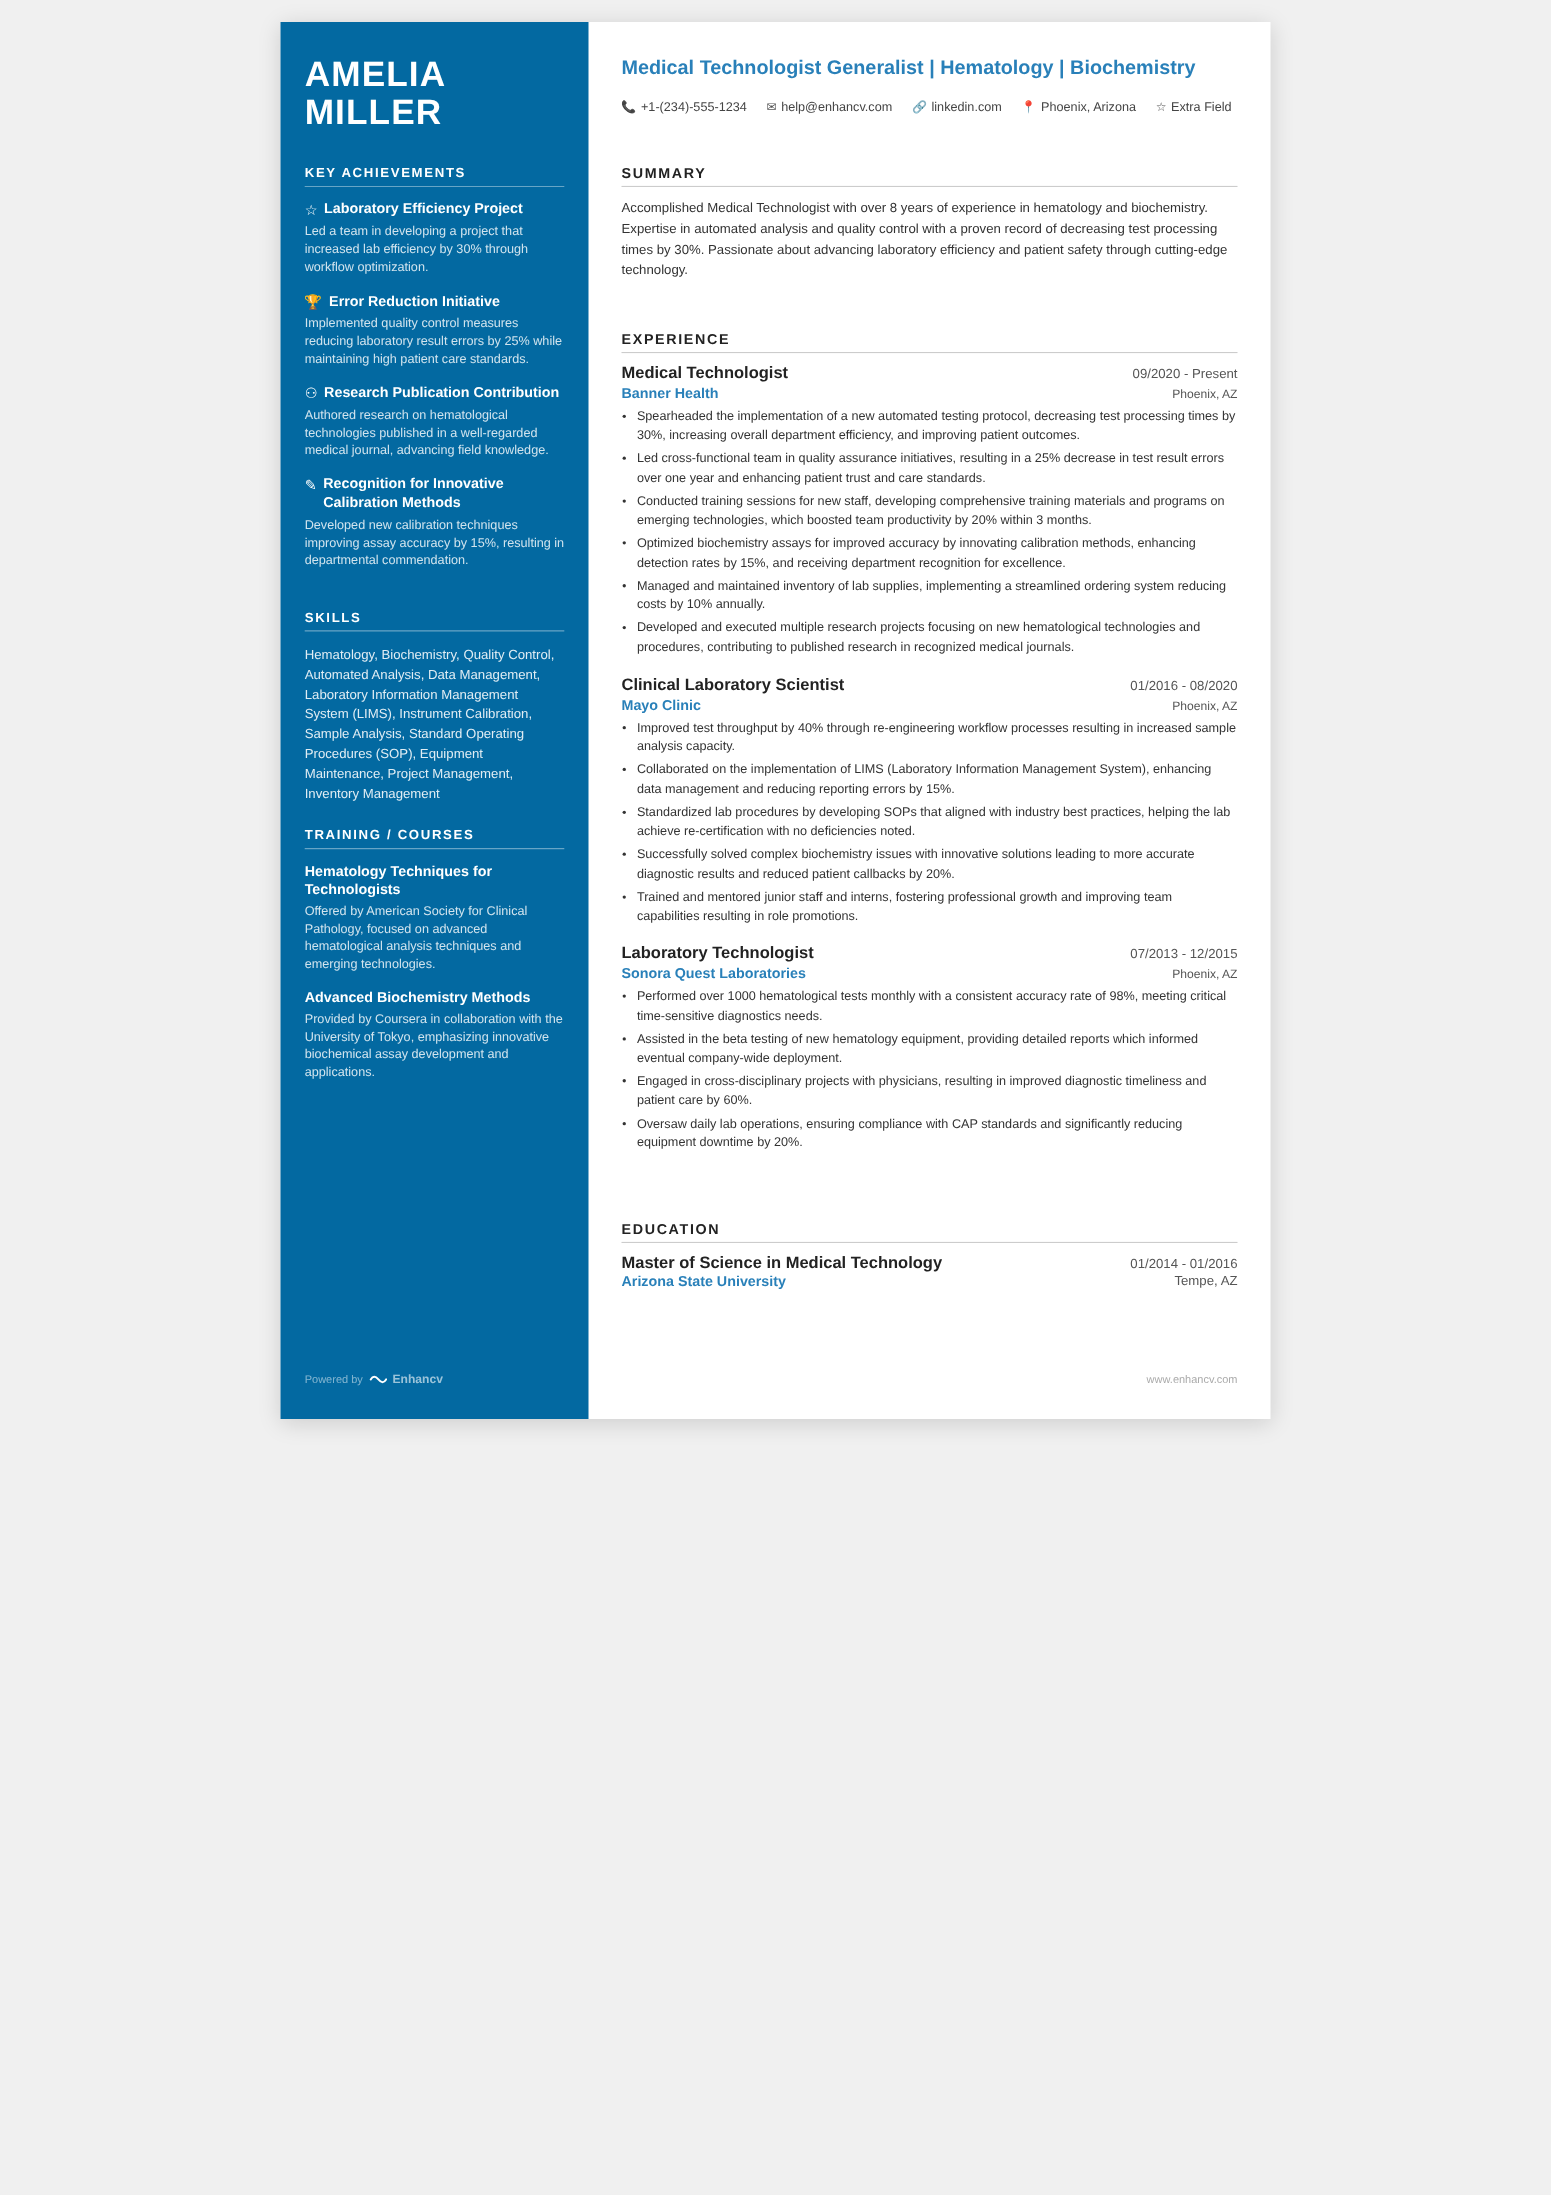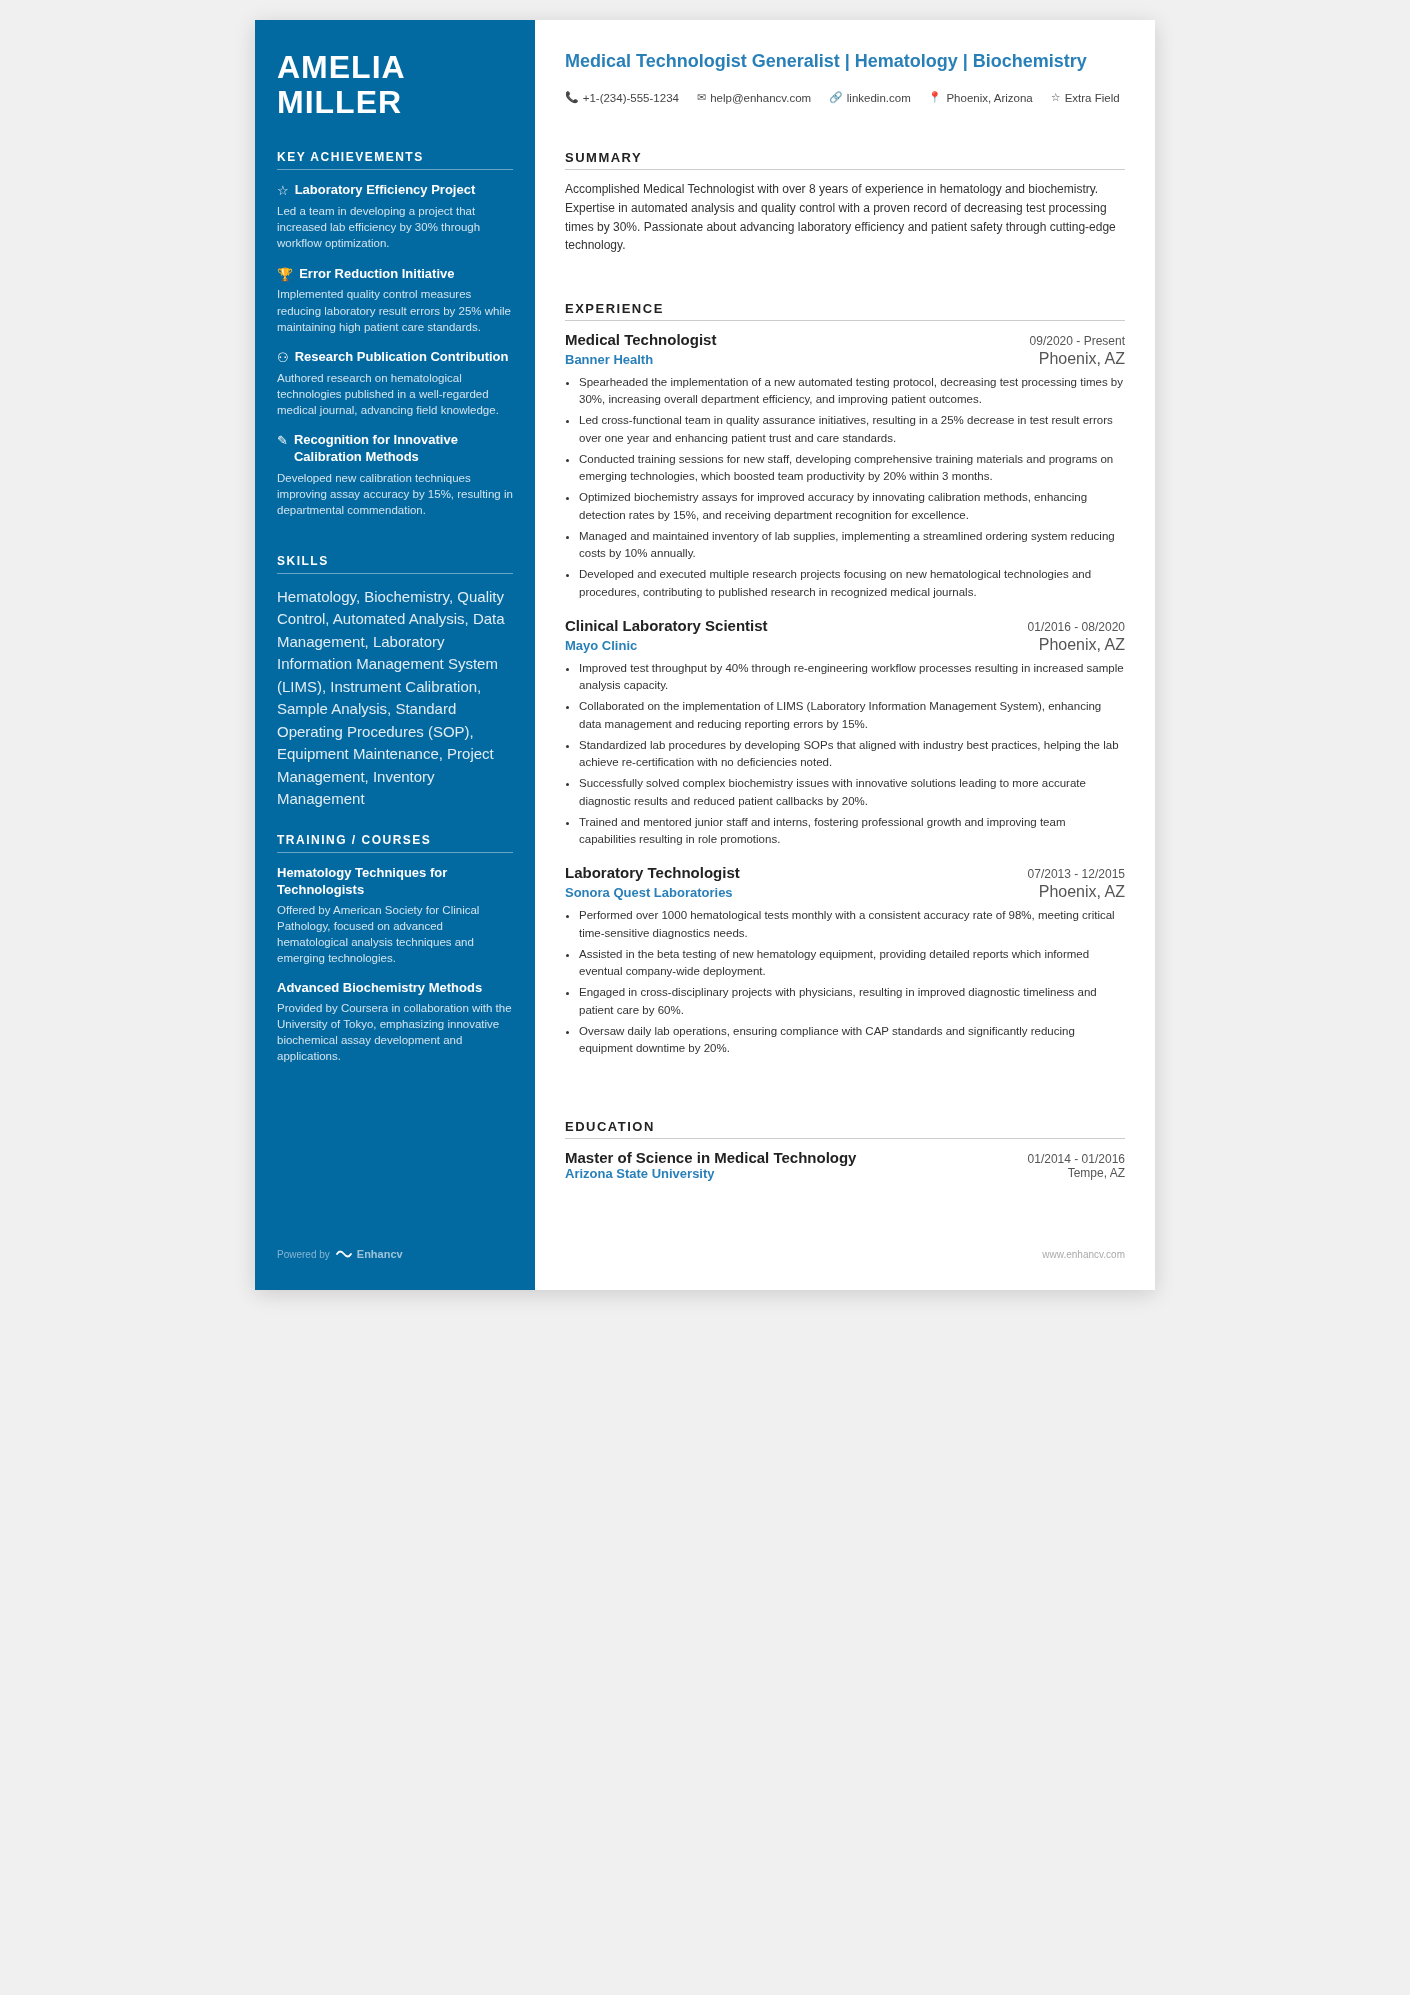--- a/index.html
+++ b/index.html
@@ -83,21 +83,21 @@
       color: white;
       line-height: 1.3;
     }
     .achievement-desc {
       font-size: 11.5px;
       color: rgba(255,255,255,0.82);
       line-height: 1.4;
       padding-left: 0;
     }
     .skills-text {
-      font-size: 15px;
+      font-size: 12px;
       color: rgba(255,255,255,0.88);
       line-height: 1.5;
     }
     .training-item {
       margin-bottom: 14px;
     }
     .training-title {
       font-size: 13px;
       font-weight: 700;
       color: white;
@@ -203,21 +203,21 @@
       justify-content: space-between;
       align-items: baseline;
       margin-bottom: 6px;
     }
     .exp-company {
       font-size: 13px;
       font-weight: 600;
       color: #2980b9;
     }
     .exp-location {
-      font-size: 16px;
+      font-size: 11px;
       color: #555;
     }
     .exp-bullets {
       padding-left: 14px;
     }
     .exp-bullets li {
       font-size: 11.5px;
       color: #333;
       line-height: 1.5;
       margin-bottom: 4px;

